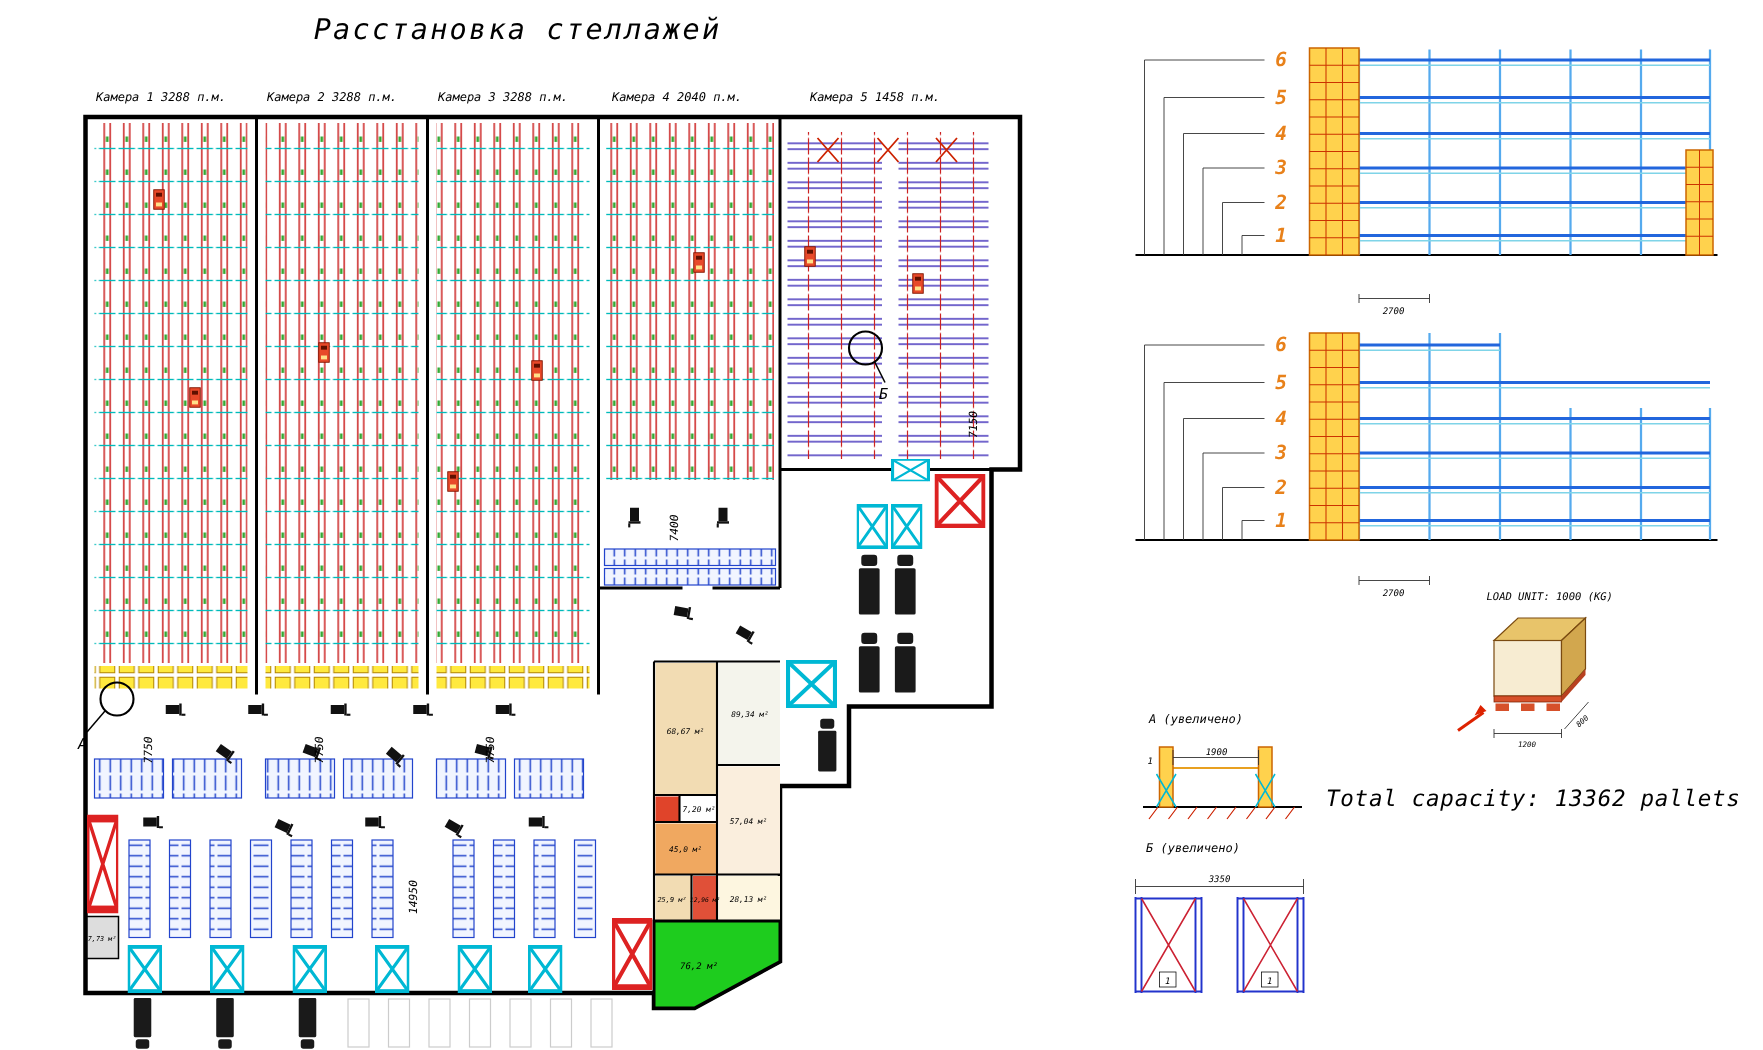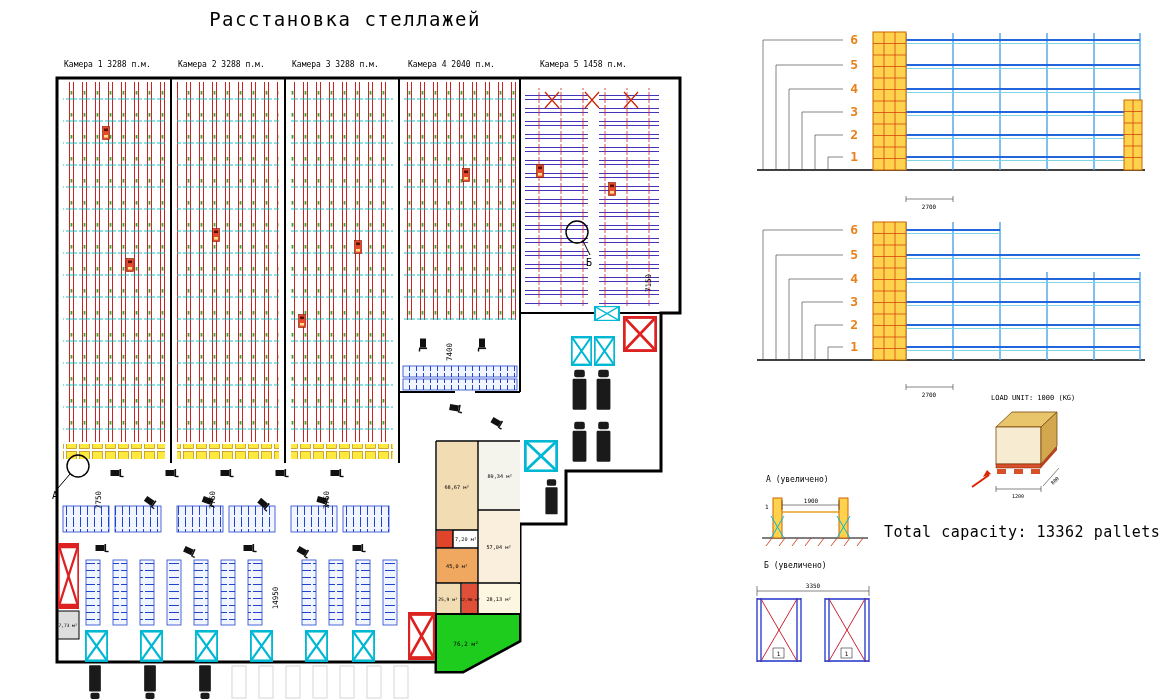--- a/index.html
+++ b/index.html
@@ -1,16 +1,16 @@
 <!DOCTYPE html>
 <html><head>
 <meta charset="utf-8">
 <style>
   html,body{margin:0;padding:0;background:#fff;}
-  .canvas{position:relative;width:1175px;height:700px;background:#fff;overflow:hidden;}
+  .canvas{position:relative;width:1175px;height:700px;background:#fff;overflow:hidden;font-style:italic;}
   svg{display:block;}
   svg text{font-family:"DejaVu Sans Mono","Liberation Mono",monospace;fill:#000;}
   .lvl{fill:#e8811a;font-weight:bold;}
 </style>
 </head>
 <body>
 
 <div class="canvas">
 <svg width="1175" height="700" viewBox="0 0 1175 700">
   <defs>

